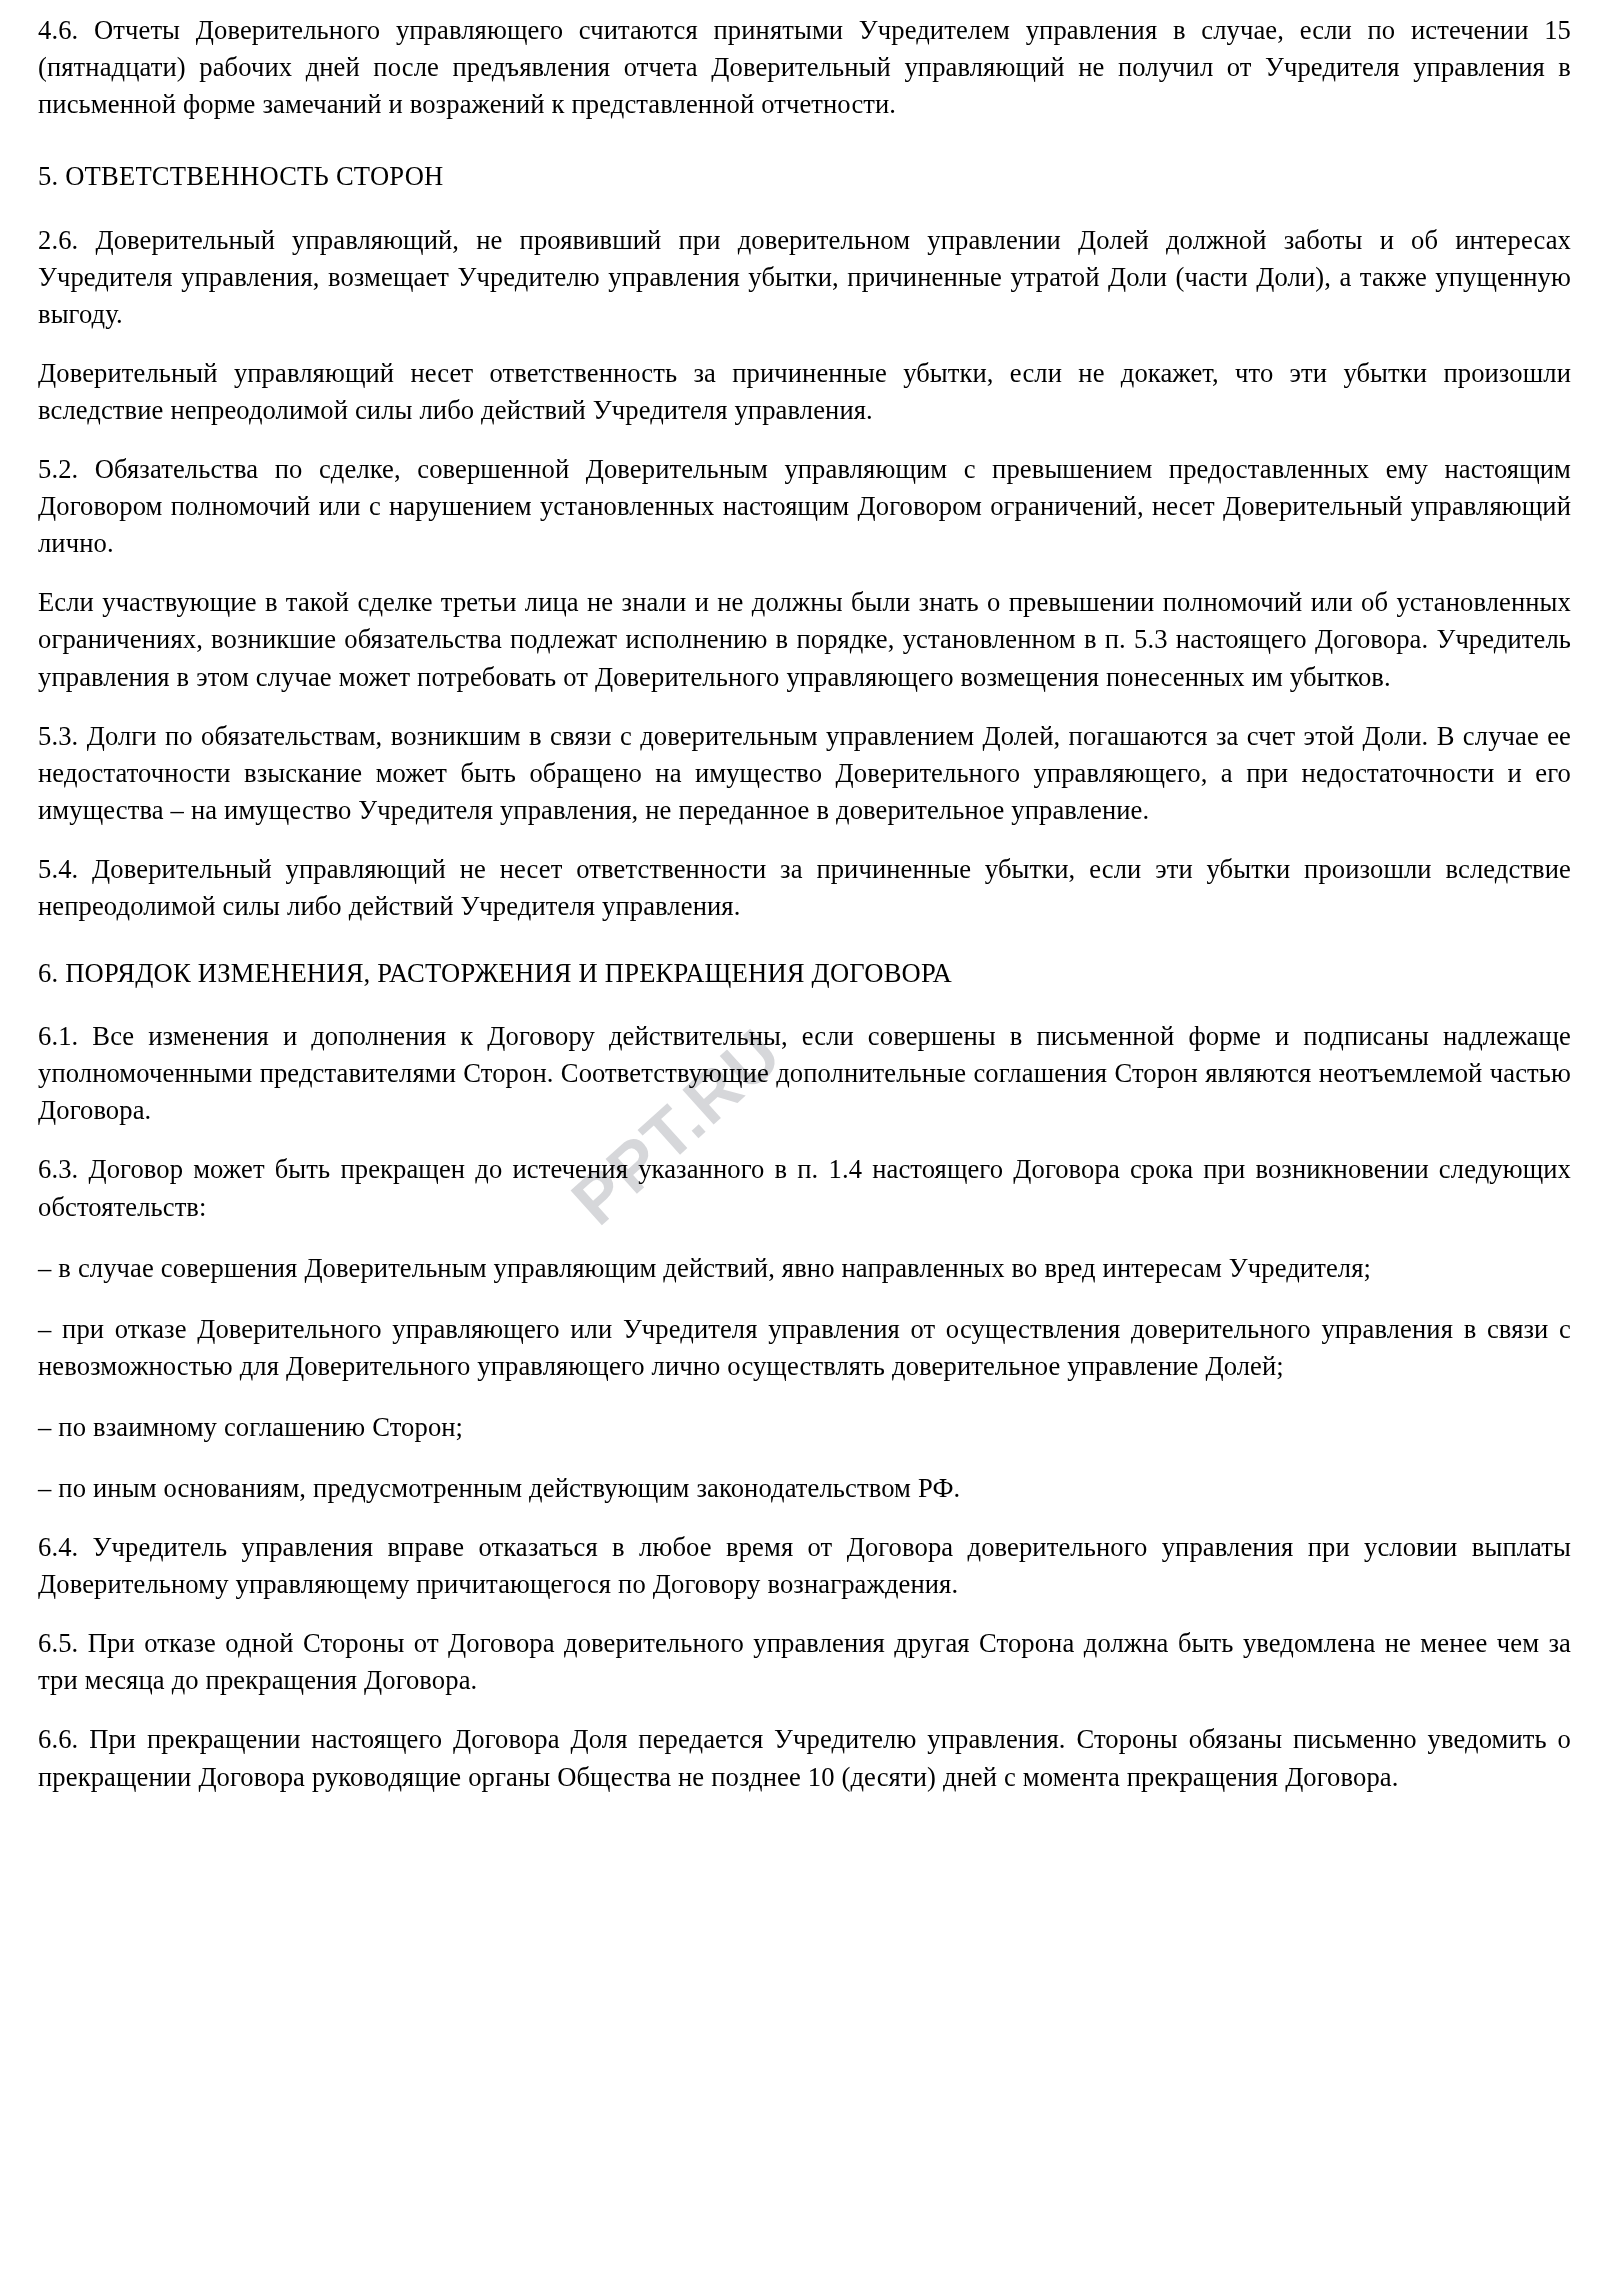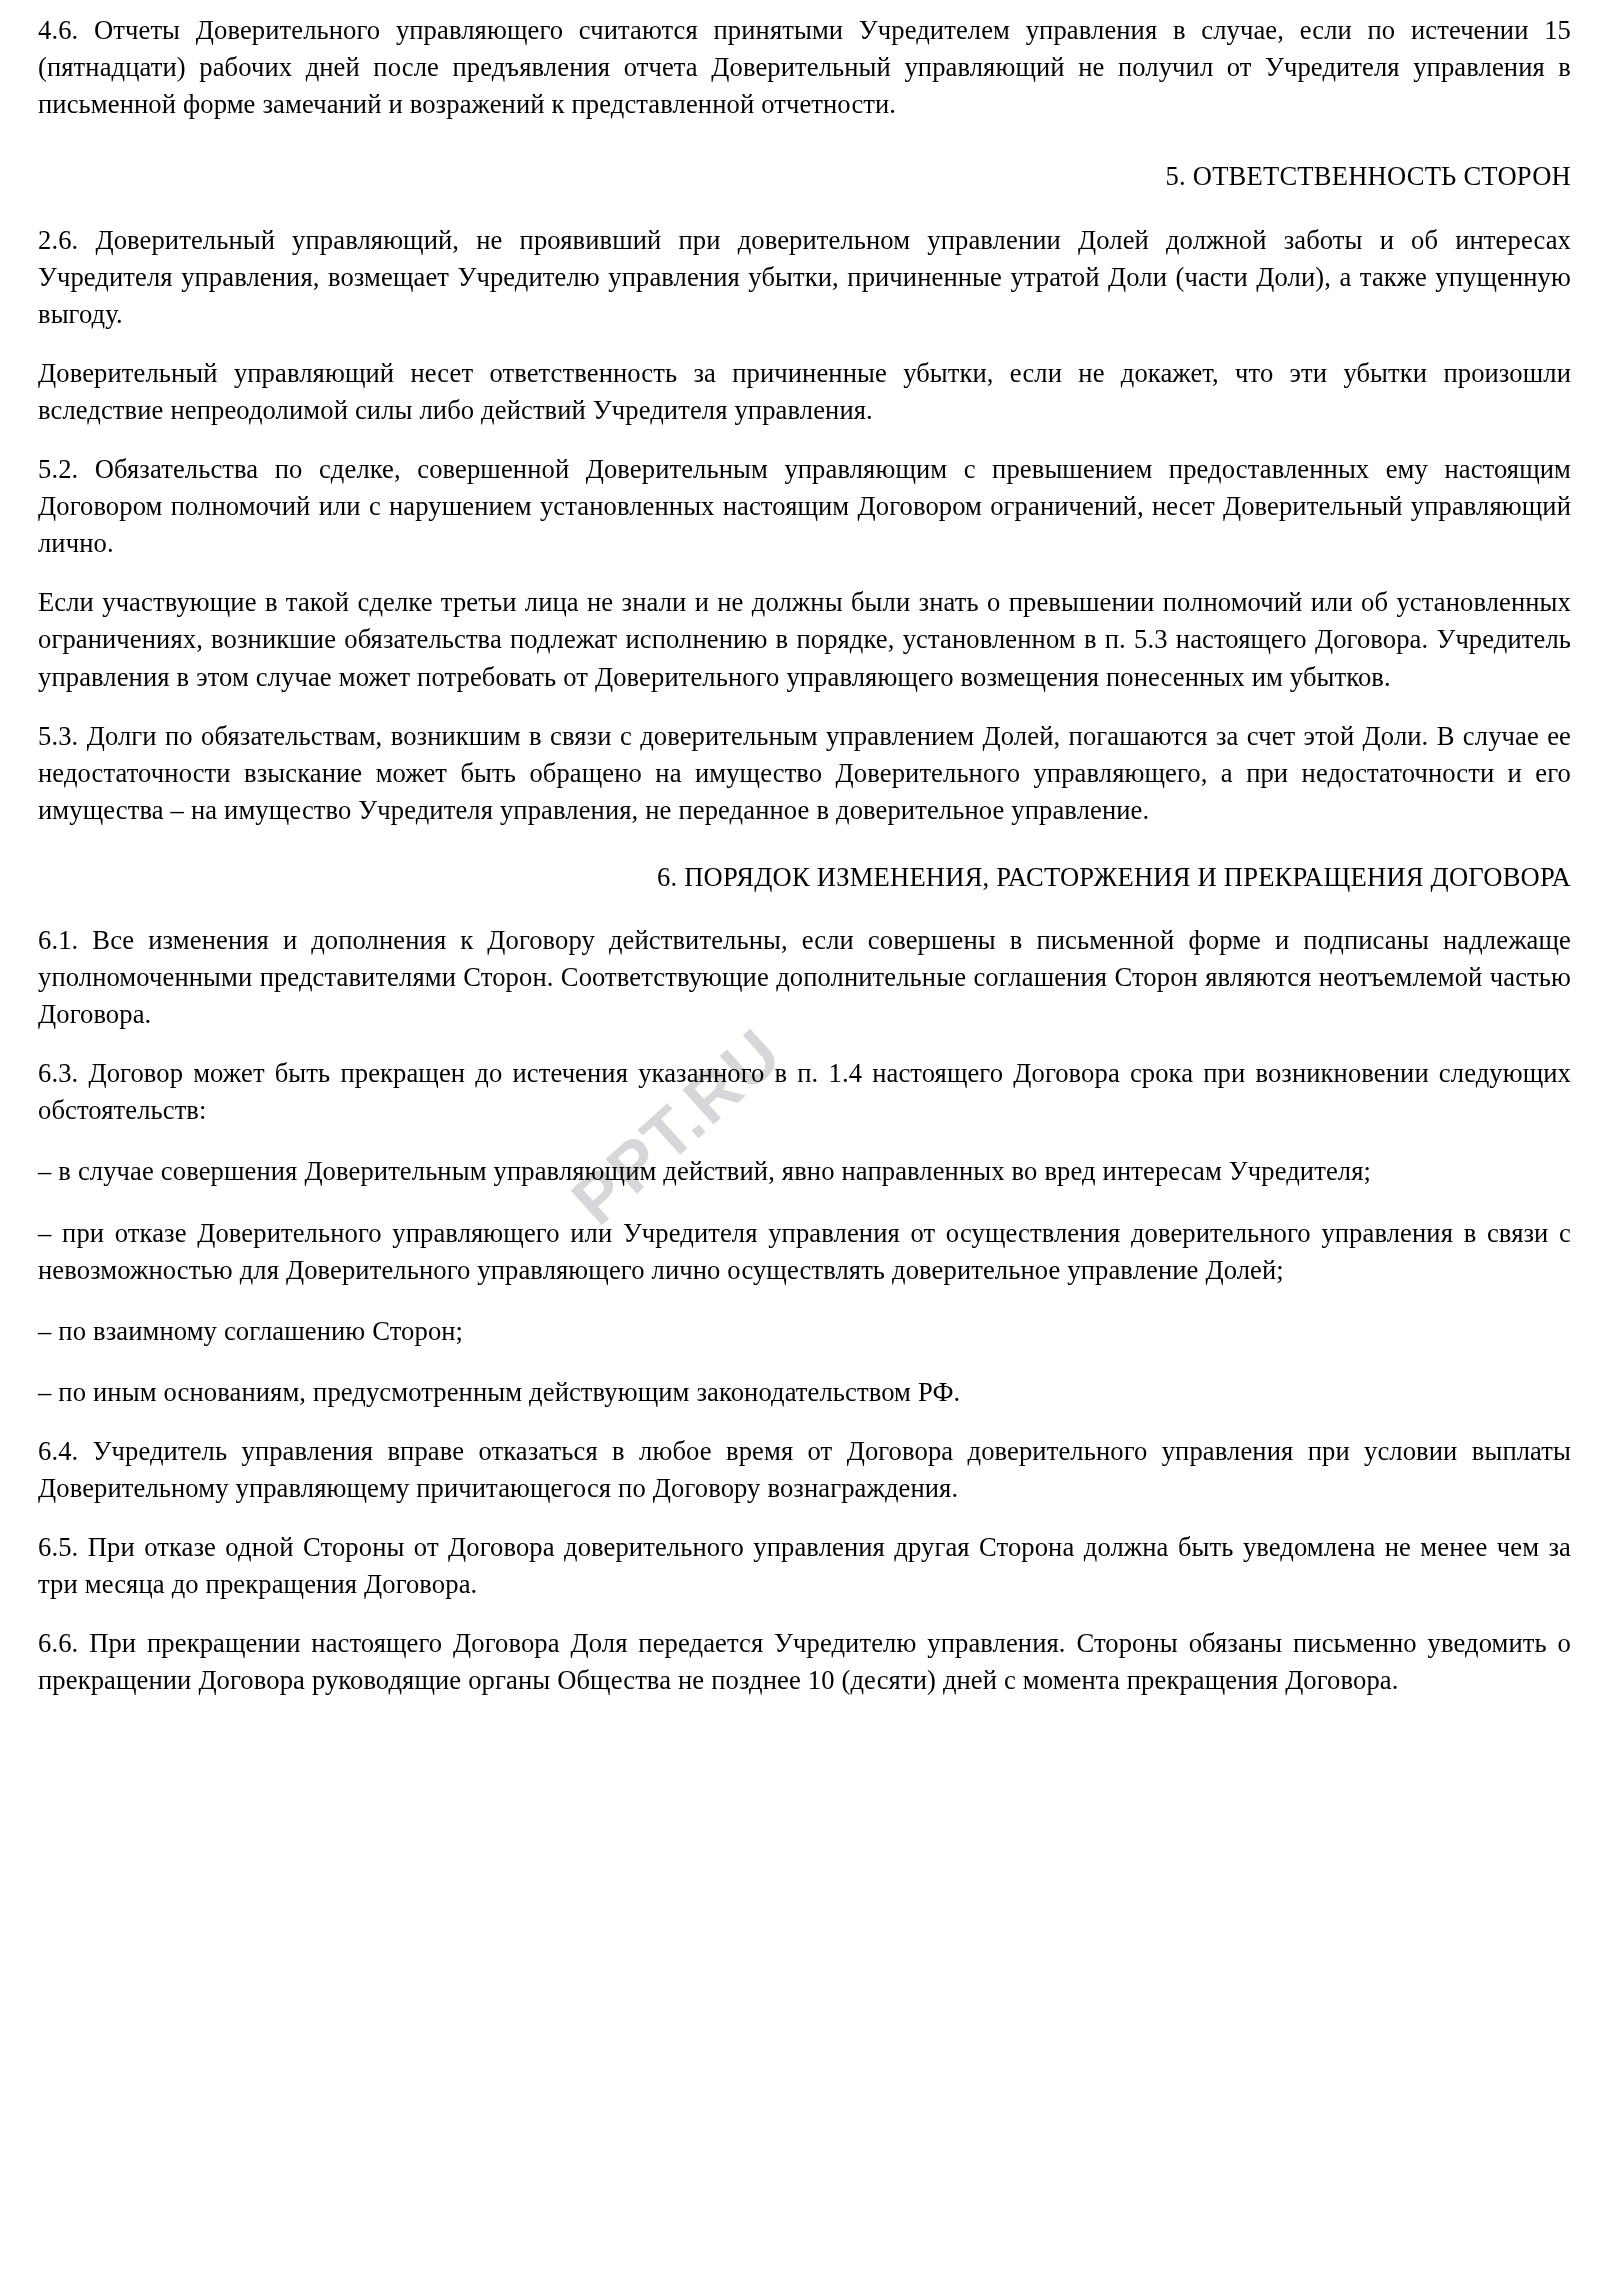--- a/index.html
+++ b/index.html
@@ -48,21 +48,21 @@
   }
 
   p.para.after-list {
     margin-bottom: 22px;
   }
 
   h2.section-heading {
     margin: 30px 0 26px 0;
     font-size: 26.6px;
     font-weight: normal;
-    text-align: right;
+    text-align: left;
     line-height: 1.395;
     letter-spacing: 0.2px;
   }
 
   h2.section-heading.first {
     margin-top: 35px;
   }
 
   
   .watermark {
@@ -100,20 +100,21 @@
   </div>
 
   <div class="doc-body">
       <p class="para">4.6. Отчеты Доверительного управляющего считаются принятыми Учредителем управления в случае, если по истечении 15 (пятнадцати) рабочих дней после предъявления отчета Доверительный управляющий не получил от Учредителя управления в письменной форме замечаний и возражений к представленной отчетности.</p>
       <h2 class="section-heading first">5. ОТВЕТСТВЕННОСТЬ СТОРОН</h2>
       <p class="para">2.6. Доверительный управляющий, не проявивший при доверительном управлении Долей должной заботы и об интересах Учредителя управления, возмещает Учредителю управления убытки, причиненные утратой Доли (части Доли), а также упущенную выгоду.</p>
       <p class="para">Доверительный управляющий несет ответственность за причиненные убытки, если не докажет, что эти убытки произошли вследствие непреодолимой силы либо действий Учредителя управления.</p>
       <p class="para">5.2. Обязательства по сделке, совершенной Доверительным управляющим с превышением предоставленных ему настоящим Договором полномочий или с нарушением установленных настоящим Договором ограничений, несет Доверительный управляющий лично.</p>
       <p class="para">Если участвующие в такой сделке третьи лица не знали и не должны были знать о превышении полномочий или об установленных ограничениях, возникшие обязательства подлежат исполнению в порядке, установленном в п. 5.3 настоящего Договора. Учредитель управления в этом случае может потребовать от Доверительного управляющего возмещения понесенных им убытков.</p>
       <p class="para">5.3. Долги по обязательствам, возникшим в связи с доверительным управлением Долей, погашаются за счет этой Доли. В случае ее недостаточности взыскание может быть обращено на имущество Доверительного управляющего, а при недостаточности и его имущества – на имущество Учредителя управления, не переданное в доверительное управление.</p>
+      <p class="para">5.4. Доверительный управляющий не несет ответственности за причиненные убытки, если эти убытки произошли вследствие непреодолимой силы либо действий Учредителя управления.</p>
       <h2 class="section-heading">6. ПОРЯДОК ИЗМЕНЕНИЯ, РАСТОРЖЕНИЯ И ПРЕКРАЩЕНИЯ ДОГОВОРА</h2>
       <p class="para">6.1. Все изменения и дополнения к Договору действительны, если совершены в письменной форме и подписаны надлежаще уполномоченными представителями Сторон. Соответствующие дополнительные соглашения Сторон являются неотъемлемой частью Договора.</p>
       <p class="para tight">6.3. Договор может быть прекращен до истечения указанного в п. 1.4 настоящего Договора срока при возникновении следующих обстоятельств:</p>
       <p class="para list-item">– в случае совершения Доверительным управляющим действий, явно направленных во вред интересам Учредителя;</p>
       <p class="para list-item">– при отказе Доверительного управляющего или Учредителя управления от осуществления доверительного управления в связи с невозможностью для Доверительного управляющего лично осуществлять доверительное управление Долей;</p>
       <p class="para list-item">– по взаимному соглашению Сторон;</p>
       <p class="para list-item after-list">– по иным основаниям, предусмотренным действующим законодательством РФ.</p>
       <p class="para">6.4. Учредитель управления вправе отказаться в любое время от Договора доверительного управления при условии выплаты Доверительному управляющему причитающегося по Договору вознаграждения.</p>
       <p class="para">6.5. При отказе одной Стороны от Договора доверительного управления другая Сторона должна быть уведомлена не менее чем за три месяца до прекращения Договора.</p>
       <p class="para">6.6. При прекращении настоящего Договора Доля передается Учредителю управления. Стороны обязаны письменно уведомить о прекращении Договора руководящие органы Общества не позднее 10 (десяти) дней с момента прекращения Договора.</p>

